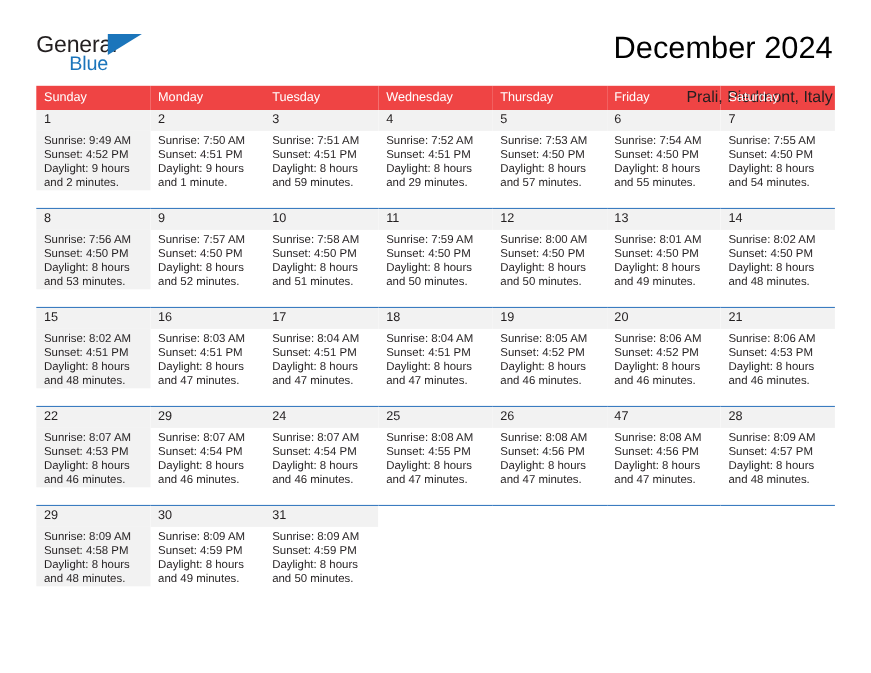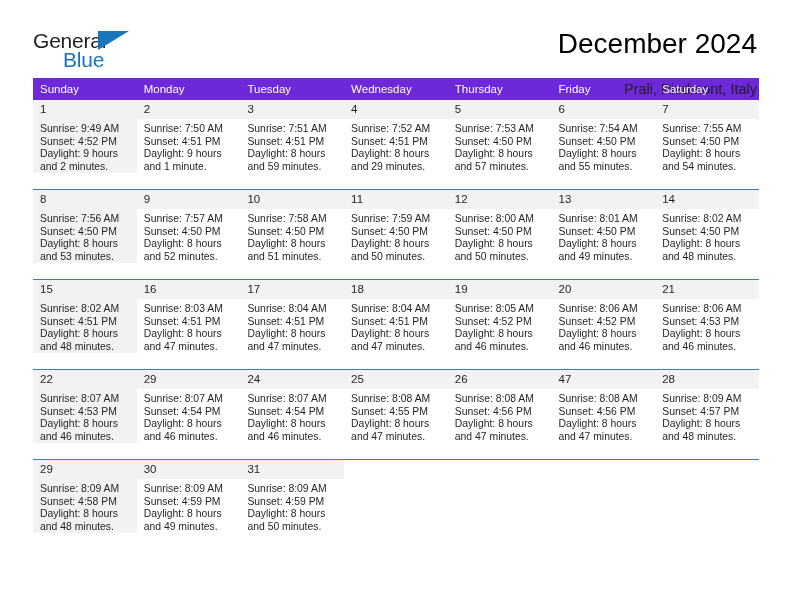--- a/index.html
+++ b/index.html
@@ -42,21 +42,21 @@
     font-size: 21px;
     color: #231f20;
     letter-spacing: -0.2px;
     line-height: 1;
     position: absolute;
     top: 2px;
     left: 0;
     white-space: nowrap;
   }
   .logo-blue {
-    font-size: 21px;
+    font-size: 18px;
     color: #1b75bb;
     letter-spacing: -0.2px;
     line-height: 1;
     position: absolute;
     top: 21px;
     left: 30px;
     white-space: nowrap;
   }
   .logo-triangle {
     position: absolute;
@@ -89,21 +89,21 @@
   }
 
   
   .calendar {
     width: 726px;
     margin: 0 auto;
     border-collapse: collapse;
     table-layout: fixed;
   }
   .calendar th {
-    background: #6d28d9;
+    background: #ef4444;
     color: #ffffff;
     font-size: 11.5px;
     font-weight: normal;
     text-align: left;
     padding: 5px 0 5px 7px;
     height: 21px;
     border: none;
   }
 
   .calendar td {

